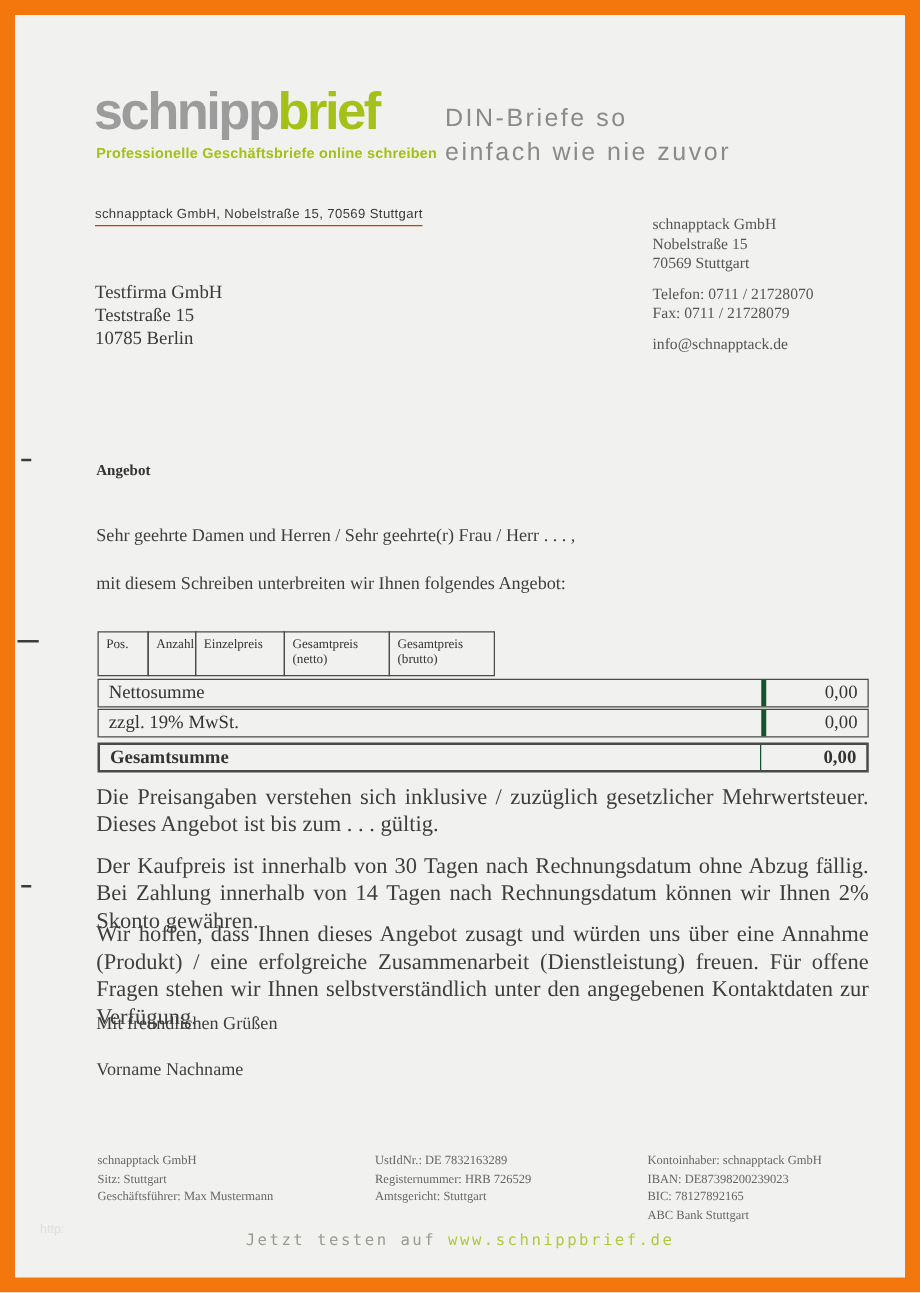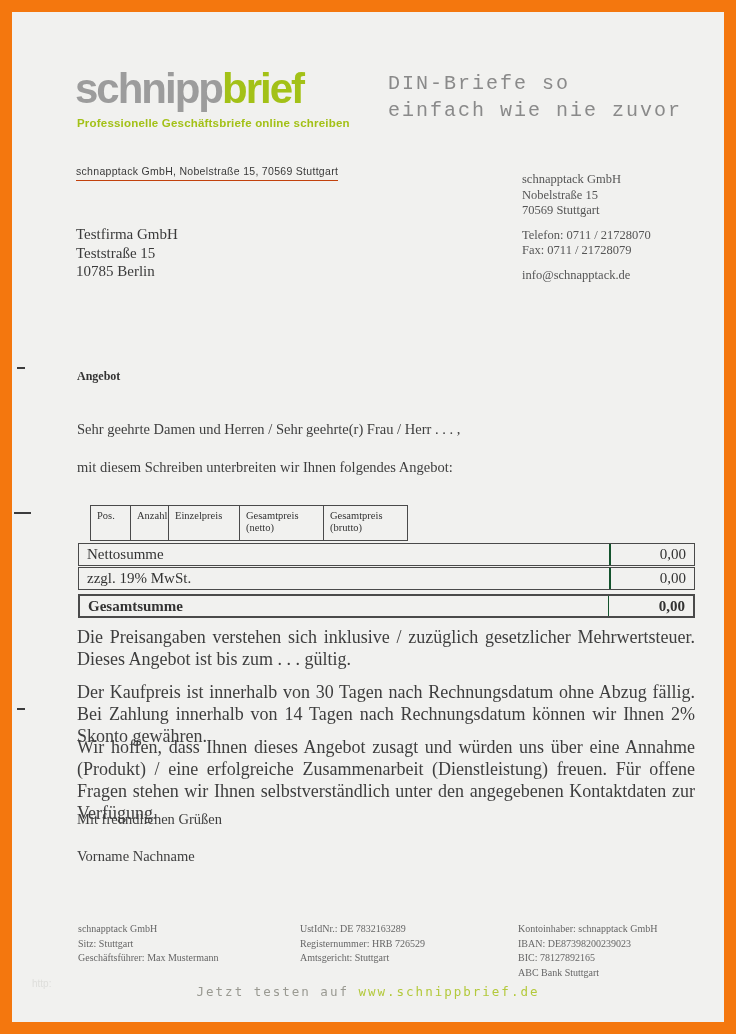--- a/index.html
+++ b/index.html
@@ -6,21 +6,21 @@
   html,body { width:736px; height:1034px; overflow:hidden; }
   .page { position:relative; width:736px; height:1034px; background:#f4770e; font-family:"Liberation Serif", serif; }
   .sheet { position:absolute; inset:12px; background:#f1f1ef; }
   .content { position:absolute; inset:0; color:#3e3e3e; }
 
   
   .logo { position:absolute; left:75px; top:66px; font-family:"Liberation Sans", sans-serif; font-weight:bold; font-size:42px; letter-spacing:-2px; line-height:46px; }
   .logo .gray { color:#9c9c9c; }
   .logo .green { color:#a3c117; }
   .logo-tagline { position:absolute; left:77px; top:117px; font-family:"Liberation Sans", sans-serif; font-weight:bold; font-size:11.5px; color:#a3c117; letter-spacing:0.2px; }
-  .slogan { position:absolute; left:356px; top:70px; font-family:Liberation Mono, monospace; font-size:20px; color:#8a8a8a; letter-spacing:2px; line-height:27px;margin-left:32px; }
+  .slogan { position:absolute; left:356px; top:82px; font-family:Liberation Sans, sans-serif; font-size:20px; color:#8a8a8a; letter-spacing:2px; line-height:27px; }
 
   
   .sender-line { position:absolute; left:76px; top:165px; font-family:"Liberation Sans", sans-serif; font-size:10.5px; color:#3a3a3a; padding-bottom:3px; border-bottom:1px solid #c2410c; letter-spacing:0.3px; }
   .recipient { position:absolute; left:76px; top:225px; font-size:15px; line-height:18.5px; color:#3a3a3a; }
 
   
   .contact { position:absolute; left:522px; top:172px; font-size:12.5px; line-height:15.5px; color:#555; }
   .contact .grp { margin-bottom:9px; }
 
   
@@ -31,31 +31,31 @@
 
   
   .subject { position:absolute; left:77px; top:369px; font-size:12px; font-weight:bold; color:#333; }
   .salutation { position:absolute; left:77px; top:421px; font-size:14.5px; color:#3e3e3e; }
   .intro { position:absolute; left:77px; top:459px; font-size:14.5px; color:#3e3e3e; }
 
   
   .table { position:absolute; left:78px; top:505px; width:617px; }
   .thead { display:flex; height:36px; }
   .th { border:1px solid #4a4a4a; margin-left:-1px; padding:4px 5px 2px 6px; font-size:10.5px; color:#333; line-height:12px; }
-  .th:first-child { margin-left:12px; }
+  .th:first-child { margin-left:0; }
   .th.c-pos  { width:41px; }
   .th.c-anz  { width:39px; }
   .th.c-desc { width:286px; }
   .th.c-einz { width:72px; }
   .th.c-gn   { width:85px; }
   .th.c-gb   { width:85px; }
   .trow { display:flex; border:1px solid #4a4a4a; height:23px; margin-top:2px; align-items:center; }
   .trow + .trow { margin-top:1px; }
   .trow .lbl { flex:1; padding-left:8px; font-size:15px; color:#333; }
-  .trow .val { width:85px; border-left:2px solid #14532d; text-align:right; padding-right:8px; font-size:15px; color:#333; align-self:stretch; display:flex; align-items:center; justify-content:flex-end; }
+  .trow .val { width:85px; border-left:4px solid #14532d; text-align:right; padding-right:8px; font-size:15px; color:#333; align-self:stretch; display:flex; align-items:center; justify-content:flex-end; }
   .trow.total { border-width:2px; margin-top:4px; height:24px; font-weight:bold; }
   .trow.total .val { border-left-width:1px; }
 
   
   .para { position:absolute; left:77px; width:618px; font-size:18px; line-height:22px; text-align:justify; color:#3e3e3e; }
   .p1 { top:626px; }
   .p2 { top:681px; }
   .p3 { top:736px; }
   .closing   { position:absolute; left:77px; top:811px; font-size:14.5px; color:#3e3e3e; }
   .signature { position:absolute; left:77px; top:848px; font-size:14.5px; color:#3e3e3e; }

